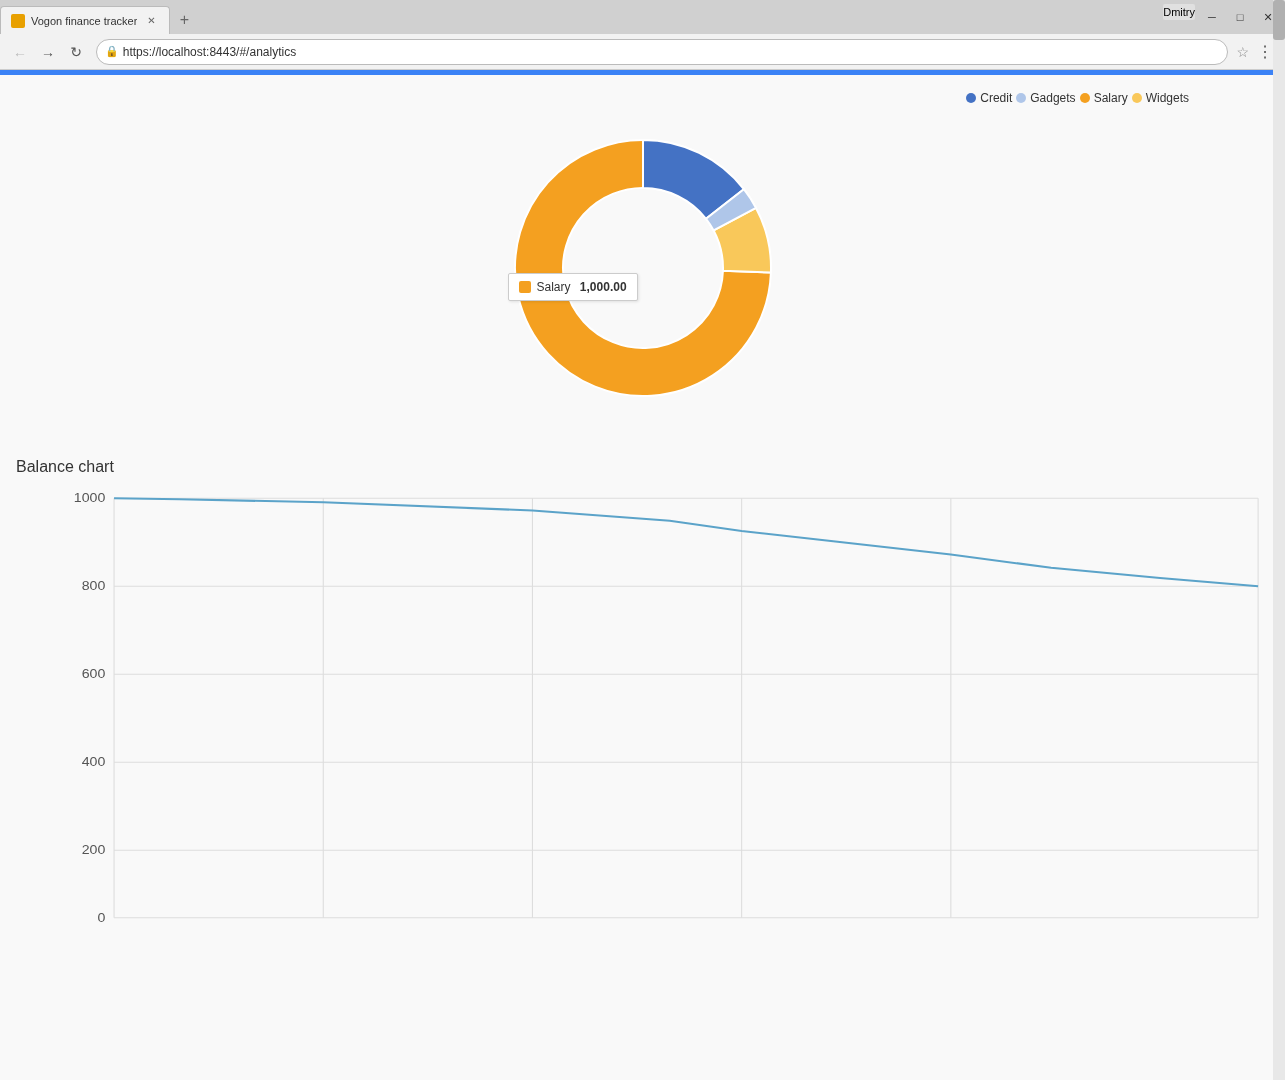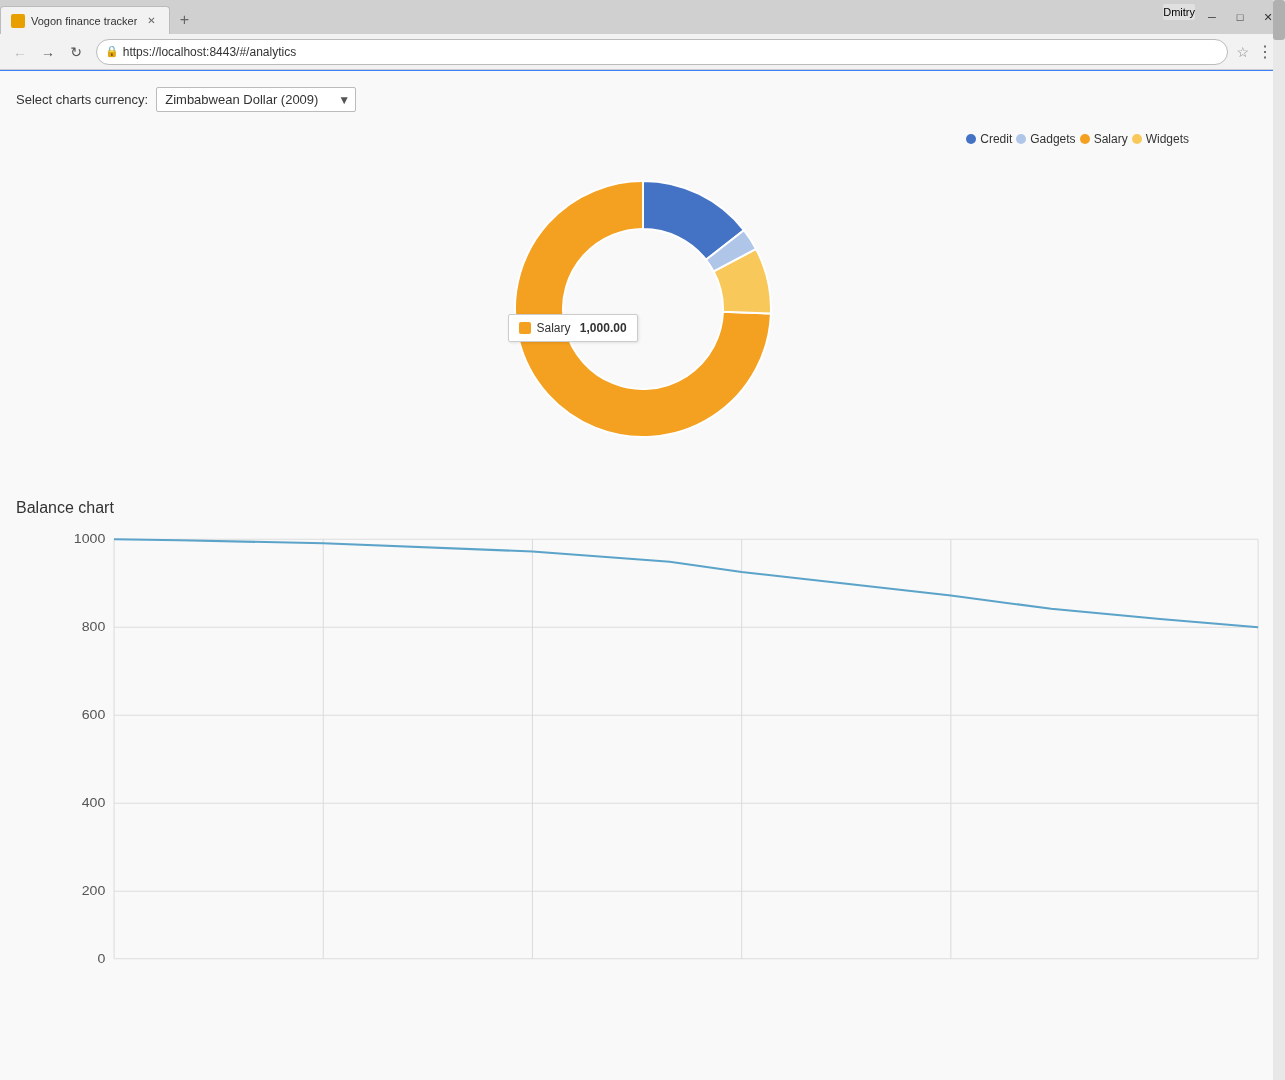--- a/index.html
+++ b/index.html
@@ -6,21 +6,21 @@
     body {
       font-family: Arial, sans-serif;
       font-size: 13px;
       background: #f0f0f0;
       overflow: hidden;
     }
 
     
     .browser-chrome {
       background: #ddd;
-      border-bottom: 1px solid #3b82f6;
+      border-bottom: 5px solid #3b82f6;
     }
     .tab-bar {
       display: flex;
       align-items: flex-end;
       padding: 6px 0 0 0;
       background: #d0d0d0;
       height: 34px;
     }
     .tab {
       display: flex;
@@ -337,32 +337,20 @@
       <span class="address-secure">🔒</span>
       <span class="address-text">https://localhost:8443/#/analytics</span>
     </div>
     <div class="address-star">☆</div>
     <div class="nav-menu-btn">⋮</div>
   </div>
 </div>
 
 <div class="page-content">
 
-  <div class="currency-selector-row">
-    <span class="currency-label">Select charts currency:</span>
-    <div class="select-wrapper">
-      <select class="currency-select">
-        <option>Zimbabwean Dollar (2009)</option>
-        <option>US Dollar</option>
-        <option>Euro</option>
-        <option>British Pound</option>
-      </select>
-      <span class="select-arrow">▼</span>
-    </div>
-  </div>
 
   <div class="chart-section">
     <div class="donut-container">
 
       <div class="chart-legend">
         <div class="legend-item">
           <div class="legend-dot" style="background:#4472C4;"></div>
           <span>Credit</span>
         </div>
         <div class="legend-item">

